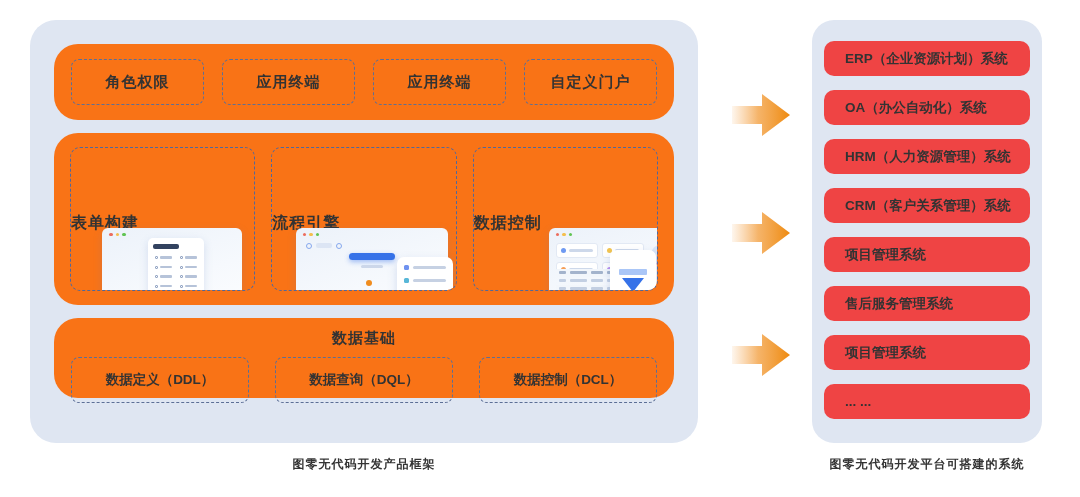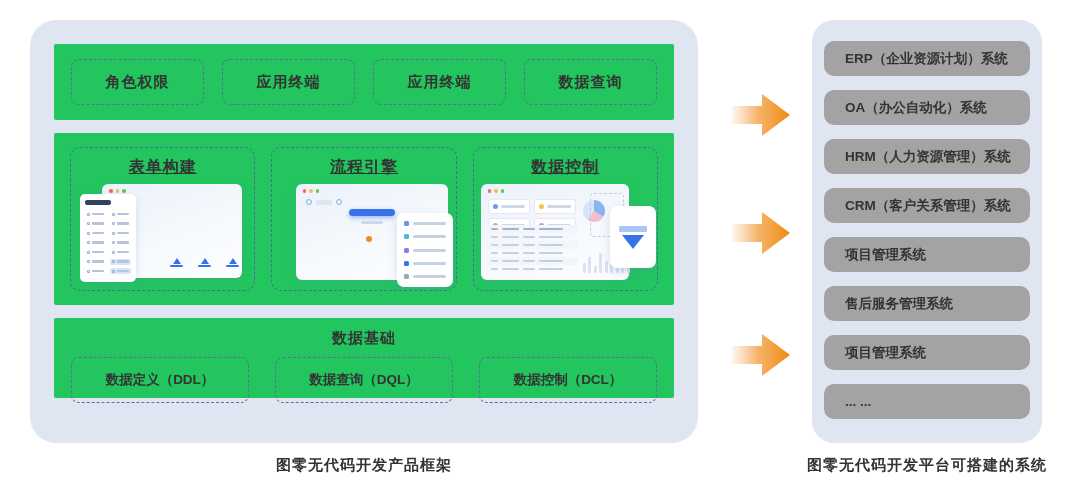--- a/index.html
+++ b/index.html
@@ -3,50 +3,50 @@
 <meta charset="utf-8">
 <style>
   * { margin:0; padding:0; box-sizing:border-box; }
   html,body { width:1080px; height:497px; background:#ffffff; overflow:hidden;
               font-family:"Liberation Sans","DejaVu Sans",sans-serif; color:#333; }
   .stage { position:relative; width:1080px; height:497px; }
 
   
   .left-panel { position:absolute; left:30px; top:20px; width:668px; height:423px;
                 background:#dfe6f2; border-radius:26px; padding:24px 24px 15px; }
-  .card { background:#22c55e; border-radius:2px; }
+  .card { background:#f97316; border-radius:24px; }
   .top-card { height:76px; display:flex; align-items:center; gap:18px; padding:0 17px; margin-bottom:13px; }
   .dashed { border:1.6px dashed #5c6f96; }
   .top-box { flex:1; height:46px; border-radius:8px; display:flex; align-items:center; justify-content:center;
              font-size:15px; font-weight:700; color:#333; letter-spacing:1px; }
 
   .feature-card { height:172px; display:flex; gap:16px; padding:14px 16px; margin-bottom:13px; }
   .feature-box { flex:1; border:1.6px dashed #50689c; border-radius:10px; position:relative;
-                 display:flex; flex-direction:column; align-items:center; padding-top:9px; overflow:hidden;text-decoration:underline; }
+                 display:flex; align-items:center; padding-top:9px; overflow:hidden; }
   .feature-title { font-size:16px; font-weight:700; color:#333; letter-spacing:1px; }
   .preview { position:relative; width:100%; flex:1; margin-top:4px; }
 
   .data-card { height:80px; padding:11px 17px 0; }
   .data-title { text-align:center; font-size:15px; font-weight:700; letter-spacing:1px; margin-bottom:9px; }
   .data-row { display:flex; gap:26px; }
   .data-box { flex:1; height:46px; border-radius:8px; display:flex; align-items:center; justify-content:center;
               font-size:13.5px; font-weight:700; white-space:nowrap; }
 
   
   .arrow { position:absolute; left:732px; width:58px; height:46px; }
 
   
   .right-panel { position:absolute; left:812px; top:20px; width:230px; height:423px;
                  background:#dfe6f2; border-radius:22px; padding:21px 12px 24px;
                  display:flex; flex-direction:column; gap:14px; }
-  .system-item { flex:1; background:#a3a3a3; border-radius:10px; display:flex; align-items:center;
+  .system-item { flex:1; background:#ef4444; border-radius:10px; display:flex; align-items:center;
                  padding-left:21px; font-size:13.5px; font-weight:700; color:#333; white-space:nowrap; }
 
   
-  .caption { position:absolute; top:456px; text-align:center; font-size:15px; font-weight:700; color:#333;
+  .caption { position:absolute; top:456px; text-align:center; font-size:12px; font-weight:700; color:#333;
              letter-spacing:1px; }
   .caption-left { left:30px; width:668px; }
   .caption-right { left:790px; width:274px; }
 
   
   .mini-window { position:absolute; background:linear-gradient(160deg,#ecf2fa 0%,#f6f9fd 55%,#fdfeff 100%);
                  border-radius:6px; box-shadow:0 3px 10px rgba(100,130,190,.20); }
   .traffic { position:absolute; top:5px; left:7px; display:flex; gap:3px; }
   .traffic i { width:3.5px; height:3.5px; border-radius:50%; display:block; }
   .t-r{background:#ec6d5e}.t-y{background:#f4bf4f}.t-g{background:#61c454}
@@ -131,21 +131,21 @@
       </linearGradient>
     </defs>
   </svg>
 
   <section class="left-panel">
 
     <div class="card top-card">
       <div class="dashed top-box">角色权限</div>
       <div class="dashed top-box">应用终端</div>
       <div class="dashed top-box">应用终端</div>
-      <div class="dashed top-box">数据查询</div>
+      <div class="dashed top-box">自定义门户</div>
     </div>
 
     <div class="card feature-card">
 
       <div class="feature-box">
         <div class="feature-title">表单构建</div>
         <div class="preview">
           <div class="mini-window fb-window">
             <span class="traffic">
                 <i class="t-r"></i>

